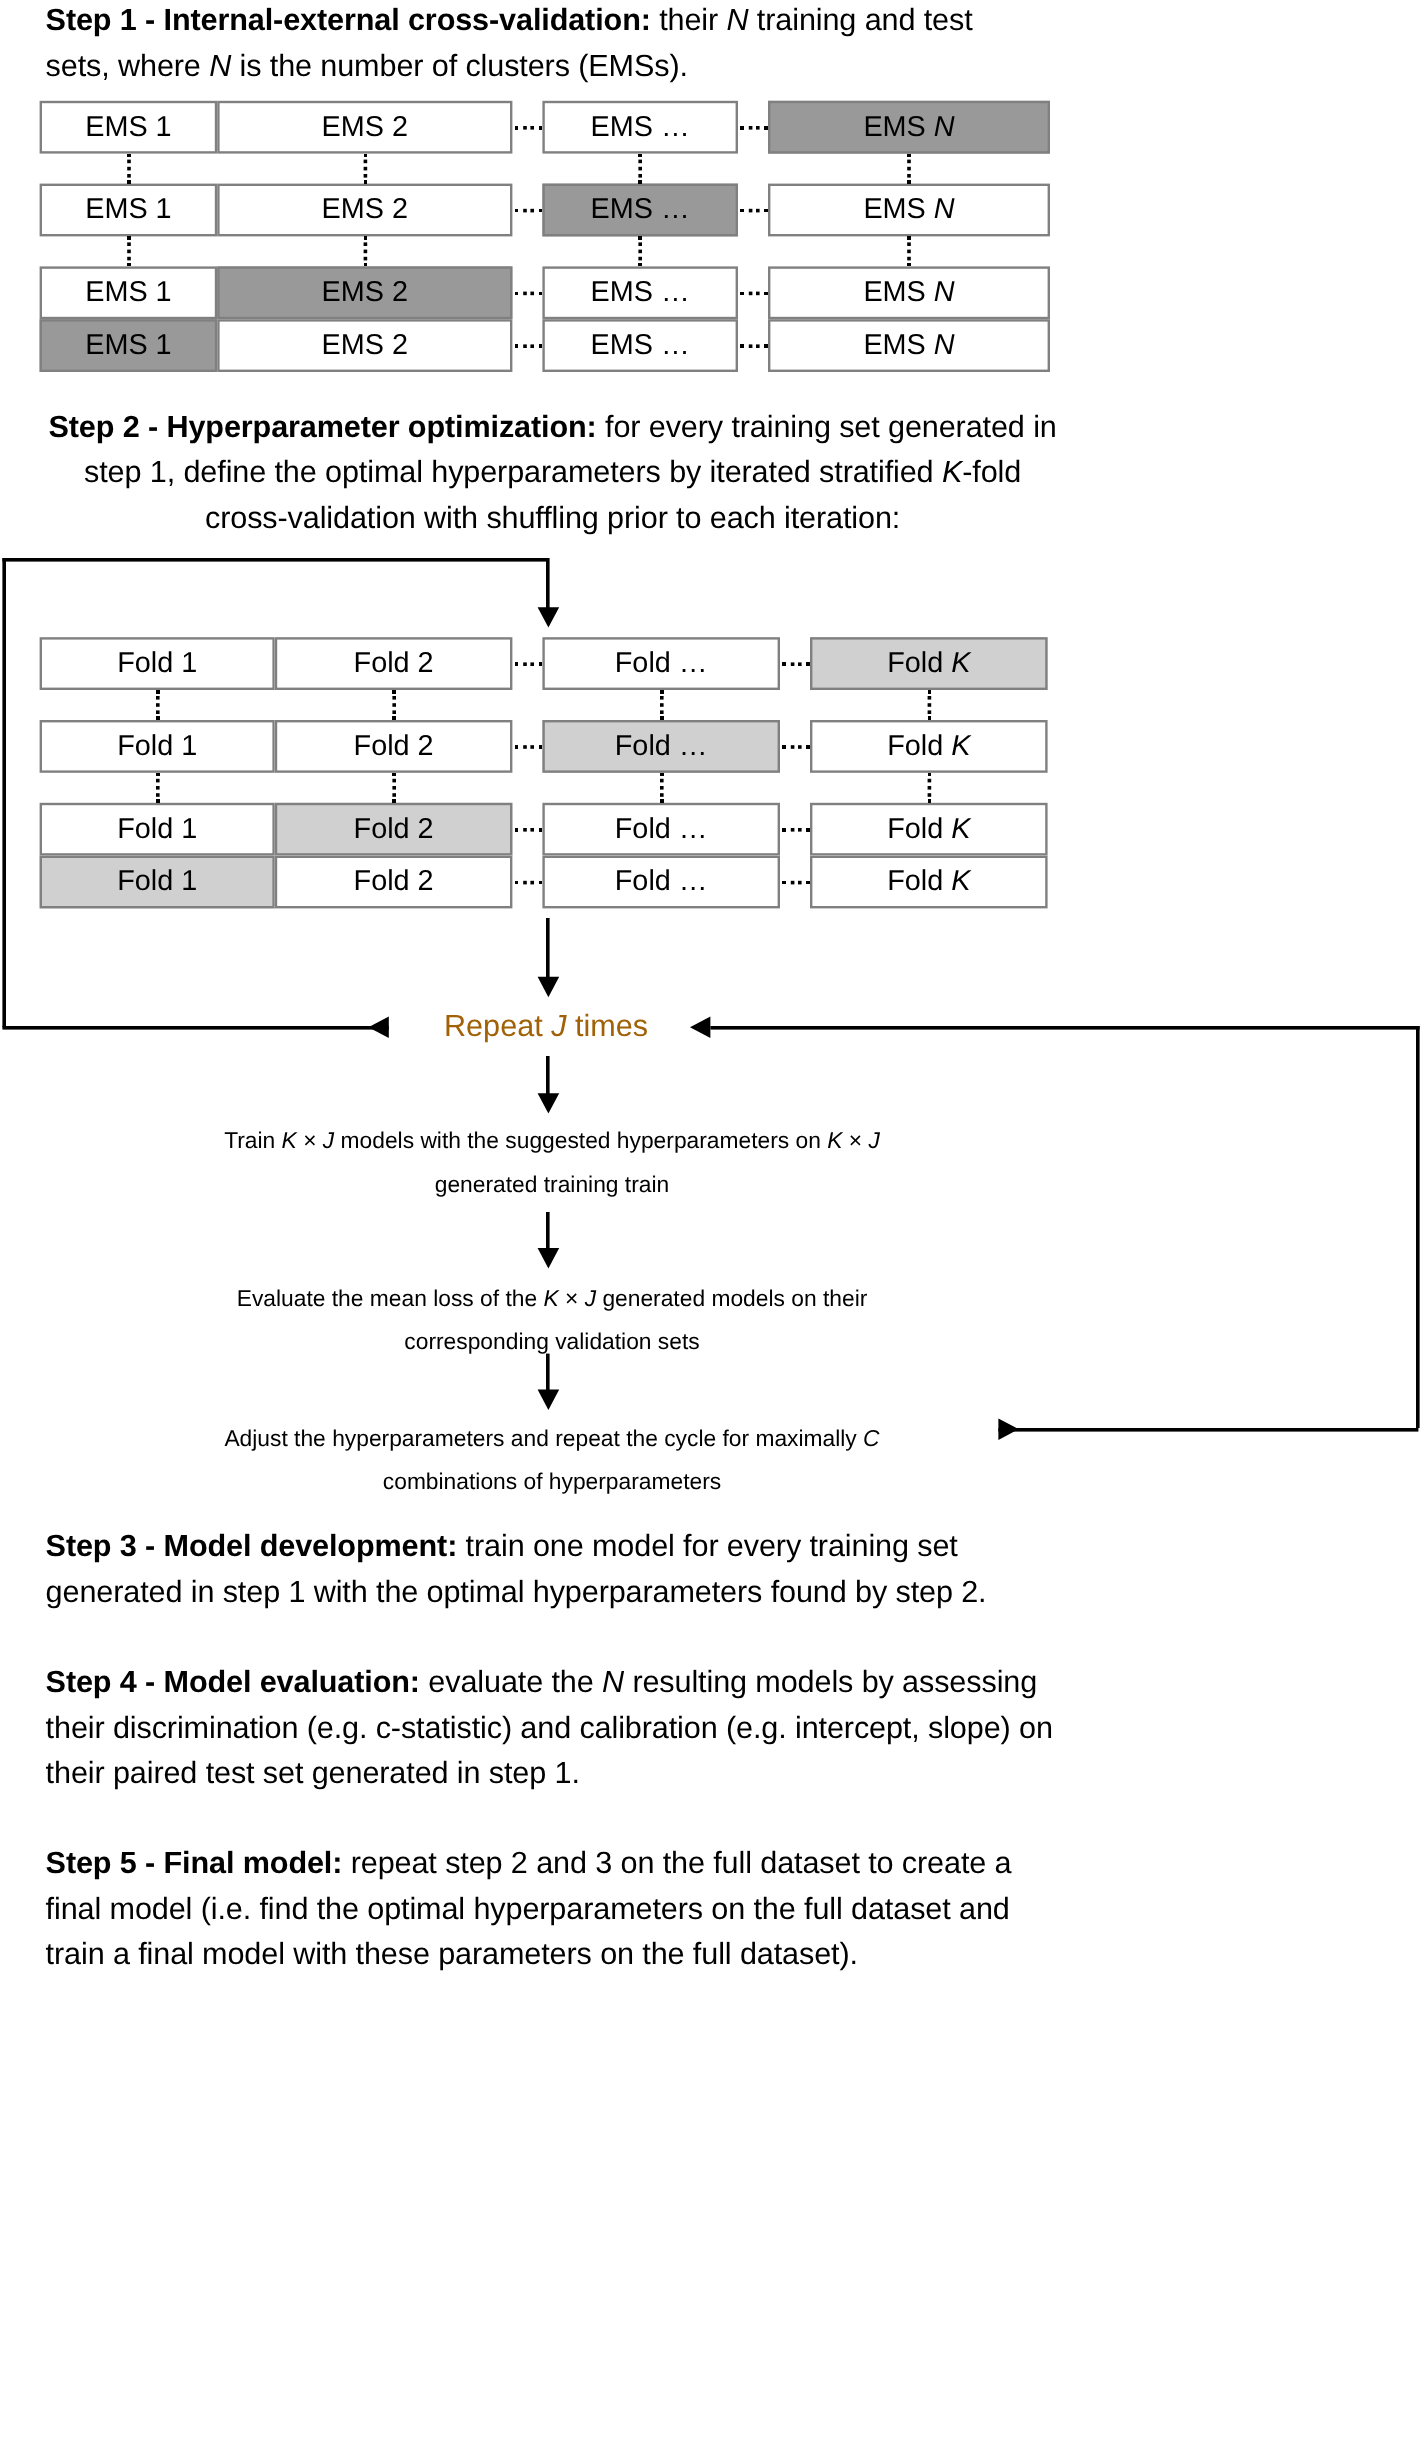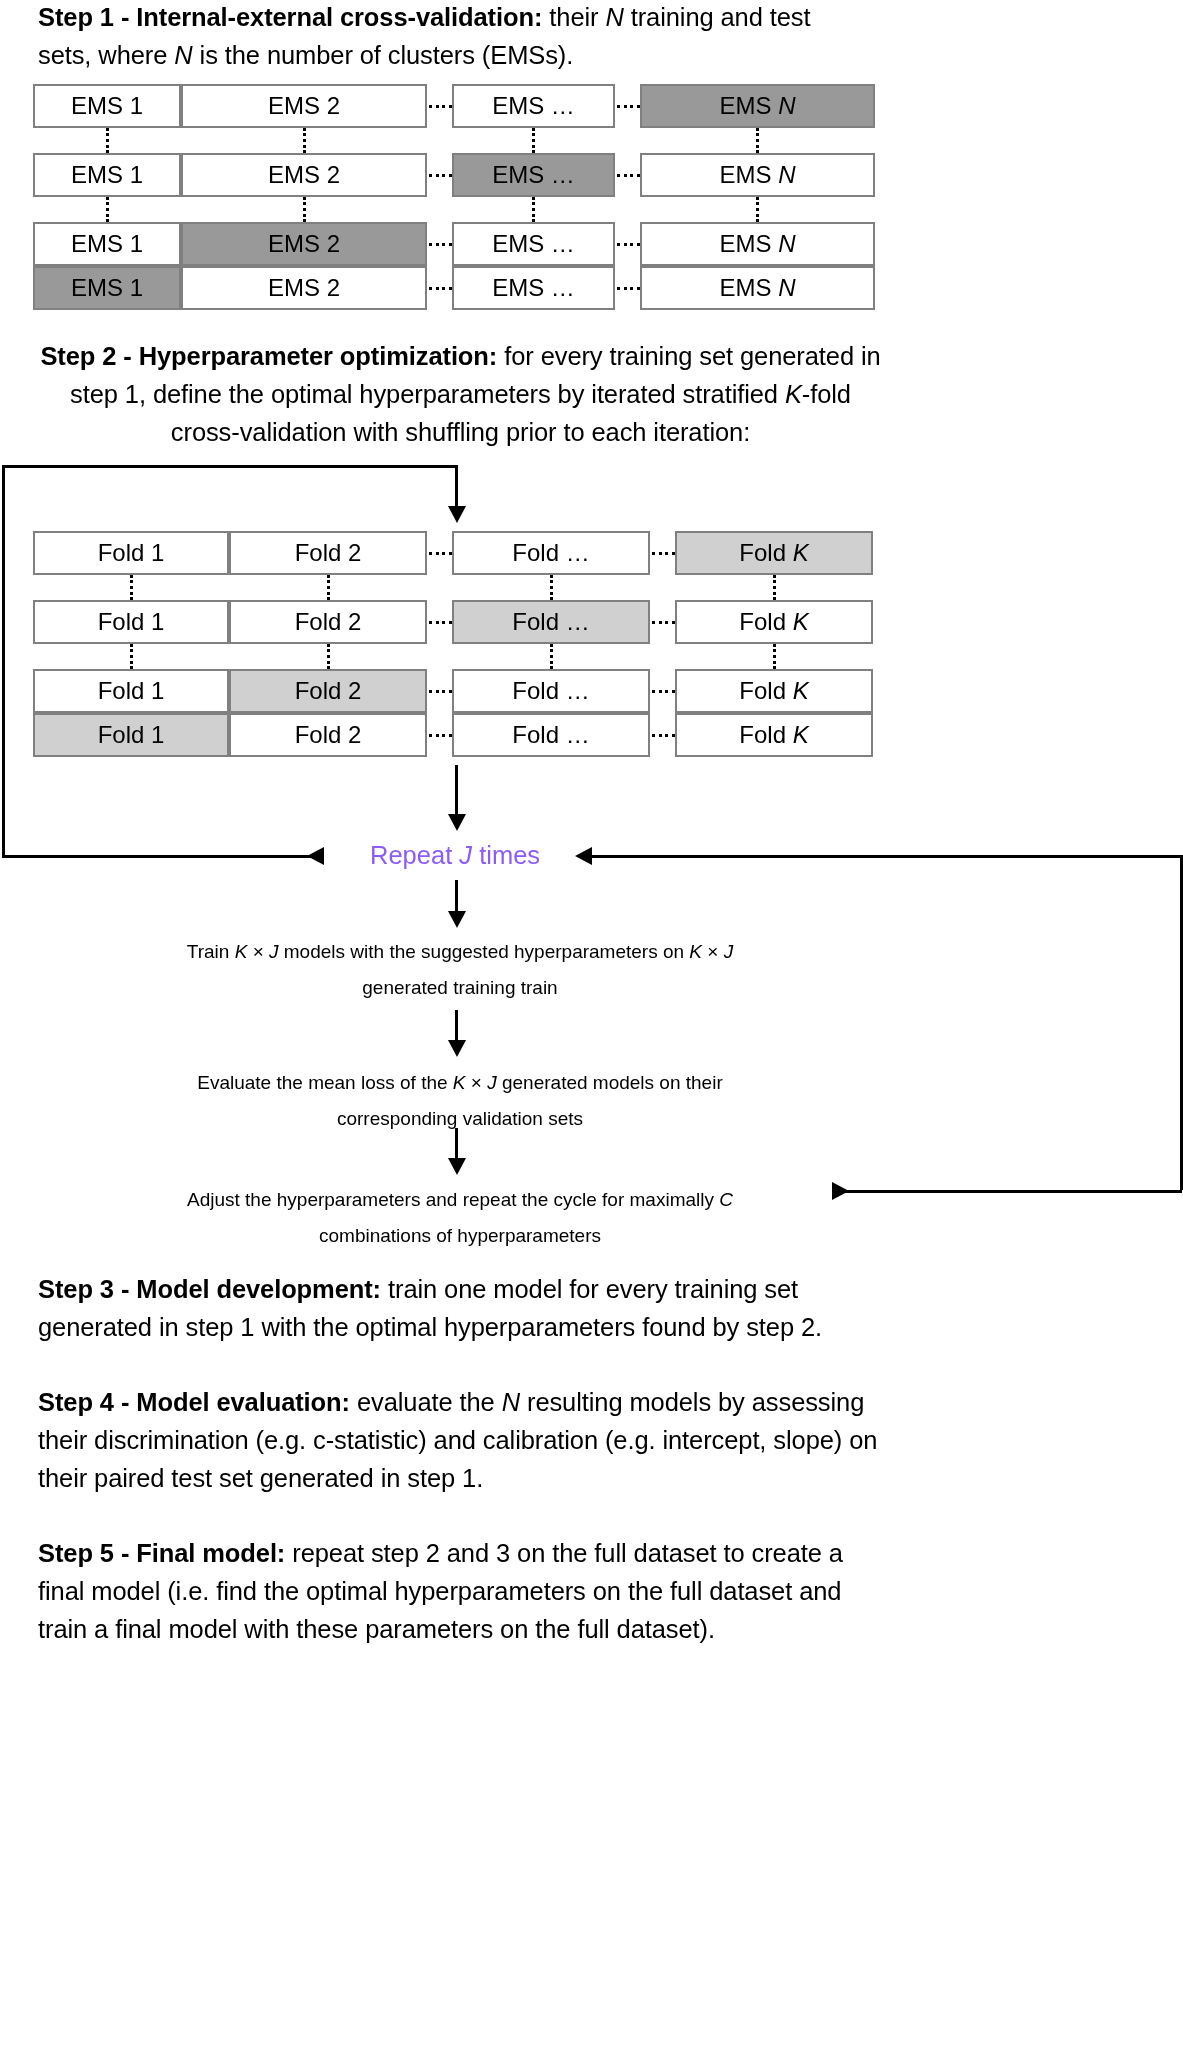--- a/index.html
+++ b/index.html
@@ -104,21 +104,21 @@
     font-size: 19px;
     line-height: 36px;
     text-align: center;
     color: #000;
   }
   .flowtext i { font-style: italic; }
 
   .repeat-label {
     position: absolute;
     font-size: 25.5px;
-    color: #8b5cf6;
+    color: #a16207;
     white-space: nowrap;
   }
   .repeat-label i { font-style: italic; }
 </style>
 </head>
 <body>
 
 <div class="para" style="left:38px; top:-2px; width:800px;">
   <b>Step 1 - Internal-external cross-validation:</b><span> their </span><i>N</i><span> training and test sets, where </span><i>N</i><span> is the number of clusters (EMSs).</span>
 </div>

